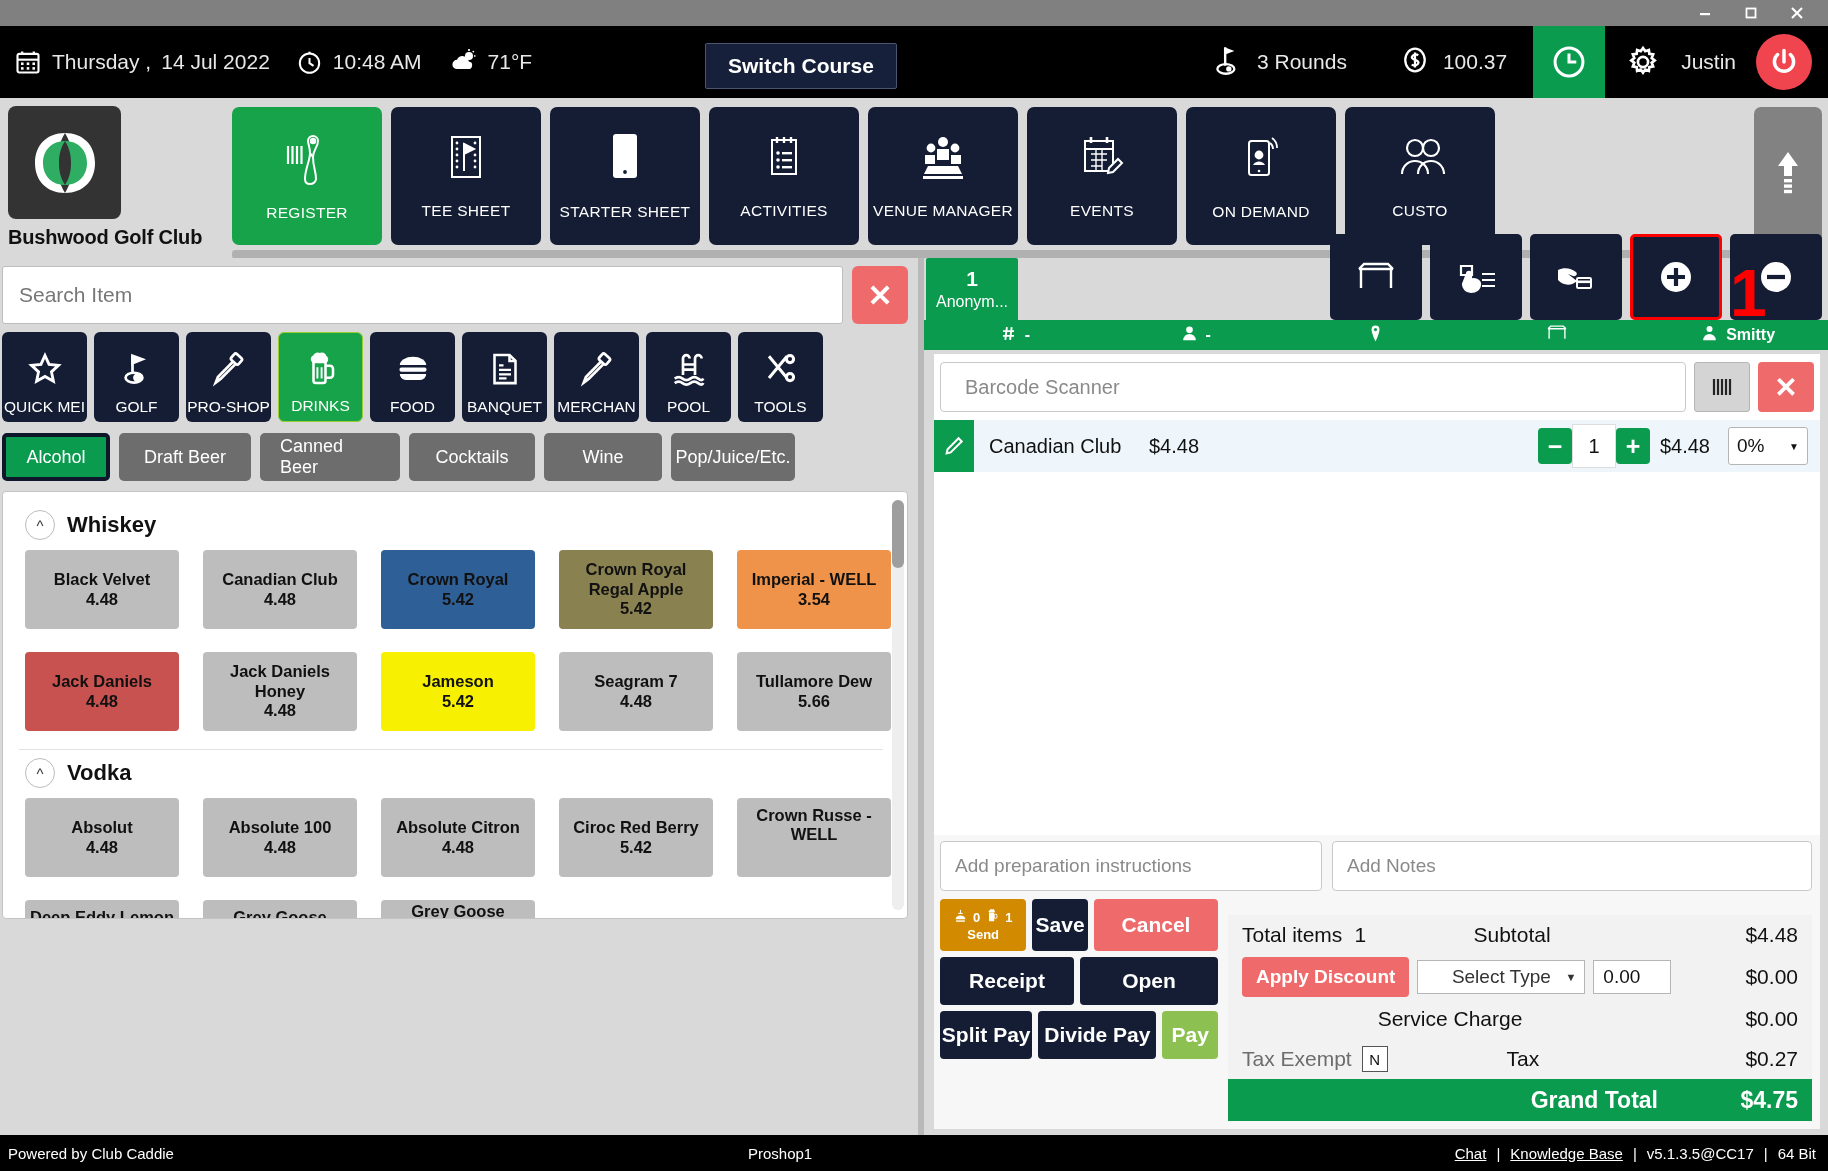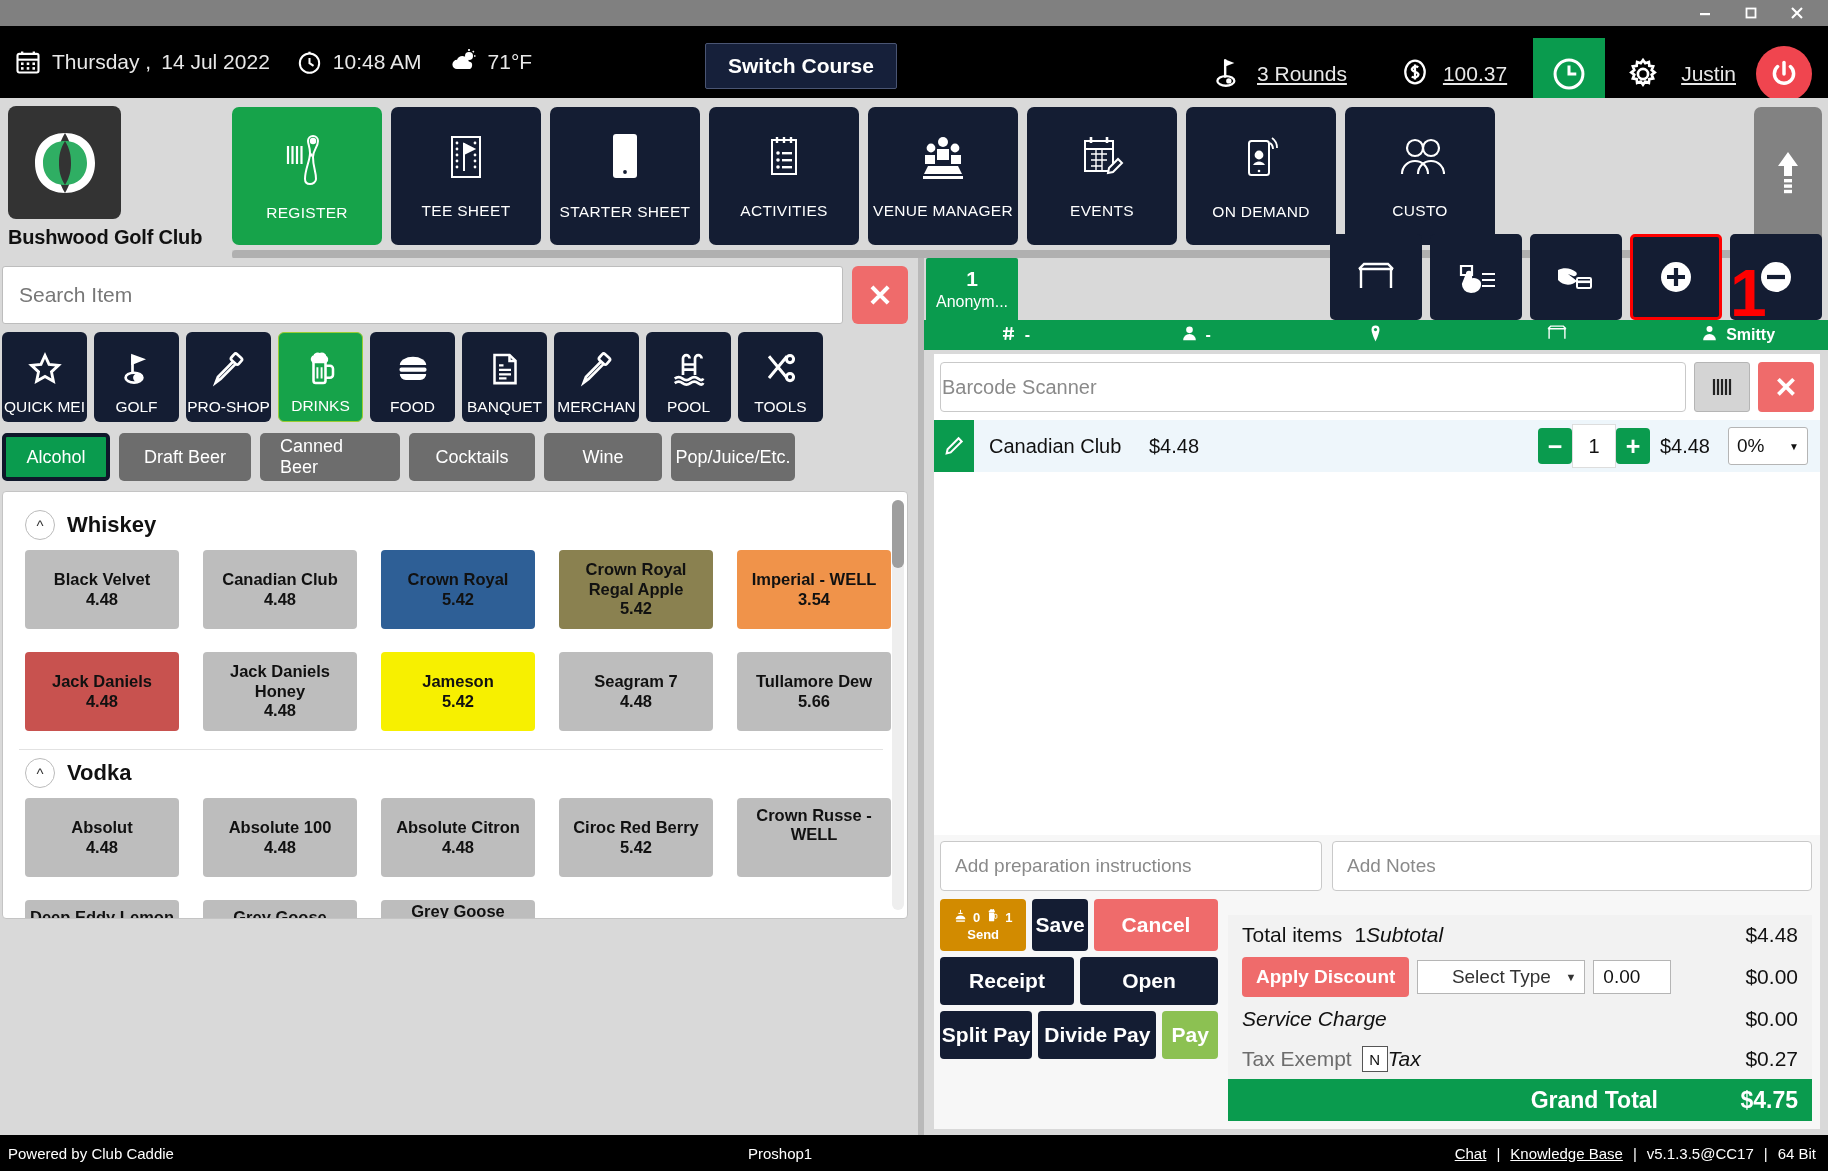--- a/index.html
+++ b/index.html
@@ -26,21 +26,21 @@
     height: 72px; background: #000; display: flex; align-items: center;
     color: #e8e8e8; font-size: 21px; position: relative;
   }
   .tb-group { display: flex; align-items: center; gap: 10px; padding-left: 14px; }
   .tb-icon { display: flex; align-items: center; justify-content: center; }
   .switch-course {
     position: absolute; left: 705px; top: 17px;
     background: #16203a; border: 1px solid #4a5573; color: #fff;
     font-weight: bold; font-size: 21px; padding: 10px 22px; border-radius: 2px;
   }
-  .tb-right { position: absolute; right: 0; top: 12px; height: 72px; display: flex; align-items: center; text-decoration: underline; }
+  .tb-right { position: absolute; right: 0; top: 0; height: 72px; display: flex; align-items: center; }
   .tb-stat { display: flex; align-items: center; gap: 12px; padding: 0 26px; font-size: 21px; }
   .tb-clock { width: 72px; height: 72px; background: #0a9b4e; display: flex; align-items: center; justify-content: center; }
   .tb-gear { width: 76px; height: 72px; display: flex; align-items: center; justify-content: center; }
   .tb-user { padding-right: 20px; font-size: 21px; }
   .tb-power {
     width: 56px; height: 56px; border-radius: 50%; background: #f0454f;
     display: flex; align-items: center; justify-content: center; margin-right: 16px;
   }
 
   
@@ -147,21 +147,21 @@
     font-size: 16px; font-weight: bold;
   }
   .greenbar > div { flex: 1; display: flex; align-items: center; justify-content: center; gap: 7px; }
   .ticket {
     position: absolute; left: 10px; right: 8px; top: 96px; bottom: 6px;
     background: #f7f7f7; display: flex; flex-direction: column;
   }
   .barrow { display: flex; gap: 8px; padding: 8px 6px 8px 6px; background: #fff; }
   .barcode-input {
     flex: 1; height: 50px; border: 1px solid #c9c9c9; border-radius: 4px;
-    font-size: 20px; padding: 0 1px; color: #111; font-family: "Liberation Sans", sans-serif; background: #fff;
+    font-size: 20px; padding: 0 24px; color: #111; font-family: "Liberation Sans", sans-serif; background: #fff;
   }
   .barcode-input::placeholder { color: #8a8a8a; }
   .barcode-btn {
     width: 56px; height: 50px; background: #d4d4d4; border: 1px solid #b5b5b5; border-radius: 3px;
     display: flex; align-items: center; justify-content: center;
   }
   .barcode-clear {
     width: 56px; height: 50px; background: #ef6b6b; border-radius: 4px; color: #fff;
     display: flex; align-items: center; justify-content: center; font-size: 28px; font-weight: bold;
   }
@@ -200,21 +200,21 @@
     display: flex; align-items: center; justify-content: center; height: 48px;
   }
   .bbtn.send { background: #d28b00; flex-direction: column; gap: 1px; font-size: 13px; }
   .bbtn.send .srow { display: flex; align-items: center; gap: 6px; font-size: 13px; }
   .bbtn.cancel { background: #ef6b6b; }
   .bbtn.pay { background: #8cc152; }
 
   .totals { flex: 1; display: flex; flex-direction: column; font-size: 21px; color: #111; margin-top: 16px; }
   .trow { display: flex; align-items: center; height: 40px; background: #f2f2f2; padding: 0 14px; }
   .trow .tlabelleft { font-size: 21px; }
-  .trow .tmid { flex: 1; text-align: left; padding-right: 48px; font-style: italic; }
+  .trow .tmid { flex: 1; text-align: center; padding-right: 48px; }
   .trow .tval { width: 92px; text-align: right; }
   .discrow { display: flex; align-items: center; gap: 8px; height: 44px; background: #f2f2f2; padding: 0 14px; }
   .applydisc {
     background: #ef6b6b; color: #fff; font-weight: bold; font-size: 19px;
     padding: 9px 14px; border-radius: 4px;
   }
   .seltype {
     width: 168px; height: 34px; background: #fff; border: 1px solid #b5b5b5;
     display: flex; align-items: center; justify-content: center; position: relative; font-size: 19px; color: #333;
   }

